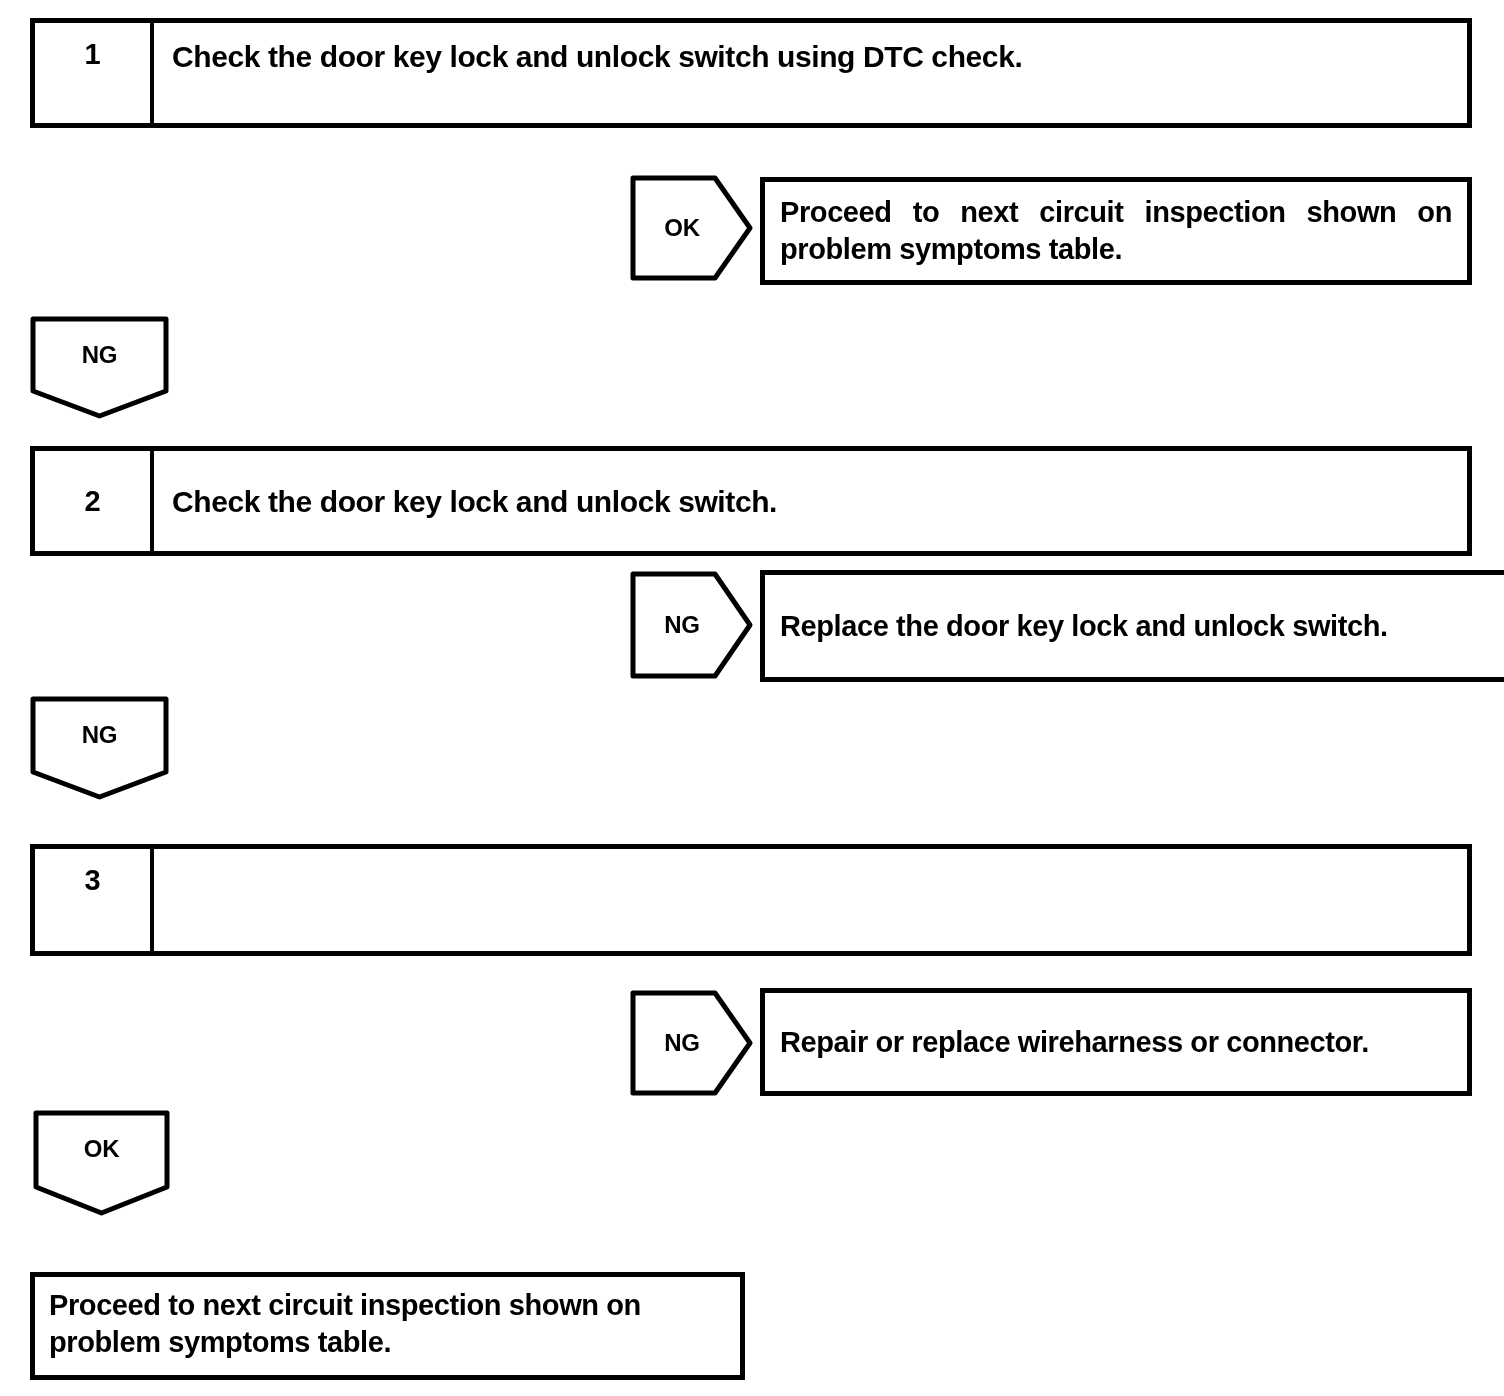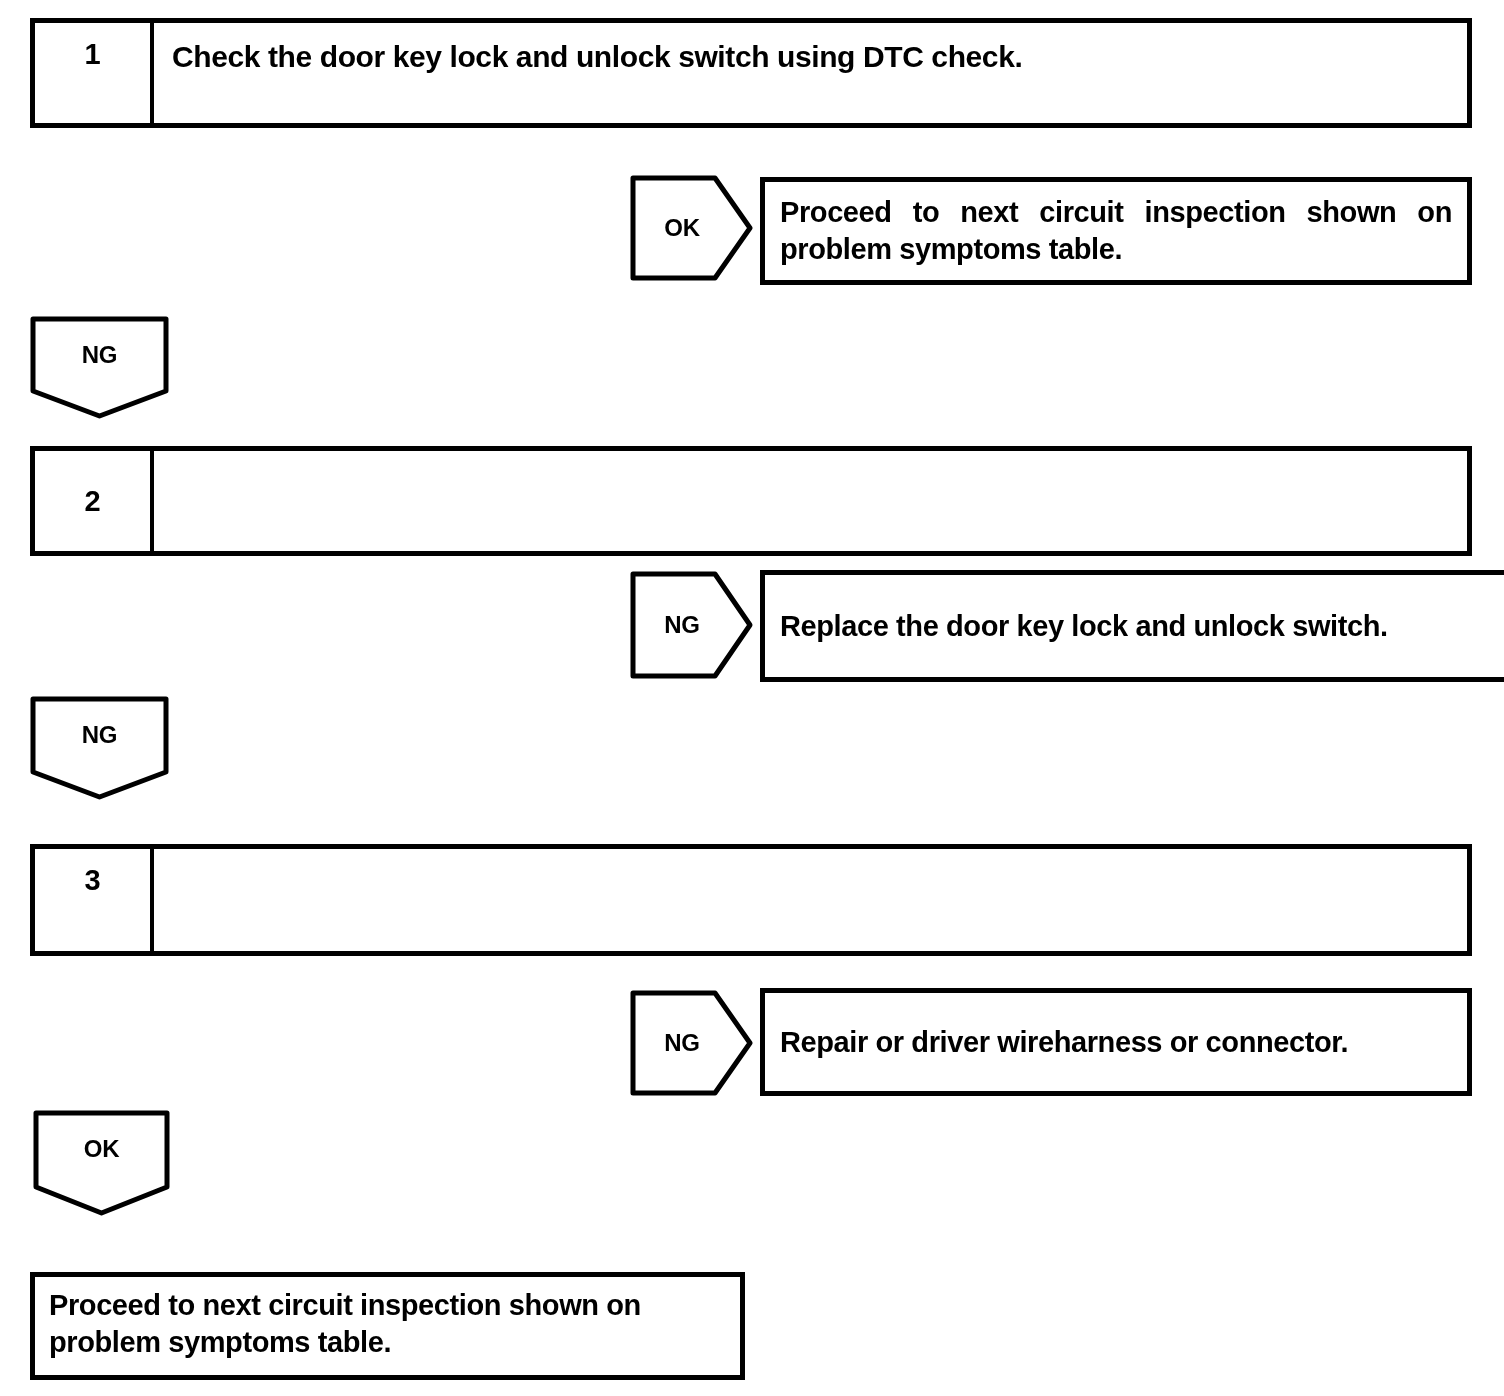--- a/index.html
+++ b/index.html
@@ -78,20 +78,23 @@
 
   <div class="tag tag-down" style="left:30px;top:316px;width:139px;height:103px;">
     <svg viewBox="0 0 139 103">
       <polygon points="3,3 136,3 136,75 69.5,100 3,75" fill="#ffffff" stroke="#000000" stroke-width="5" stroke-linejoin="round"></polygon>
     </svg>
     <div class="lbl">NG</div>
   </div>
 
   <div class="step-box v-center" style="top:446px;height:110px;">
     <div class="step-num">2</div>
+    <div class="step-text">
+      <span>Check the door key lock and unlock switch.</span>
+    </div>
   </div>
 
   <div class="tag tag-right" style="left:630px;top:571px;width:124px;height:108px;">
     <svg viewBox="0 0 124 108">
       <polygon points="3,3 85,3 120,54 85,105 3,105" fill="#ffffff" stroke="#000000" stroke-width="5" stroke-linejoin="round"></polygon>
     </svg>
     <div class="lbl">NG</div>
   </div>
   <div class="result-box" style="left:760px;top:570px;width:832px;height:112px;">
     <span>Replace the door key lock and unlock switch.</span>
@@ -108,21 +111,21 @@
     <div class="step-num">3</div>
   </div>
 
   <div class="tag tag-right" style="left:630px;top:990px;width:124px;height:106px;">
     <svg viewBox="0 0 124 106">
       <polygon points="3,3 85,3 120,53 85,103 3,103" fill="#ffffff" stroke="#000000" stroke-width="5" stroke-linejoin="round"></polygon>
     </svg>
     <div class="lbl">NG</div>
   </div>
   <div class="result-box" style="left:760px;top:988px;width:712px;height:108px;">
-    <span>Repair or driver wireharness or connector.</span>
+    <span>Repair or replace wireharness or connector.</span>
   </div>
 
   <div class="tag tag-down" style="left:33px;top:1110px;width:137px;height:106px;">
     <svg viewBox="0 0 137 106">
       <polygon points="3,3 134,3 134,77 68.5,103 3,77" fill="#ffffff" stroke="#000000" stroke-width="5" stroke-linejoin="round"></polygon>
     </svg>
     <div class="lbl">OK</div>
   </div>
 
   <div class="terminal-box">

